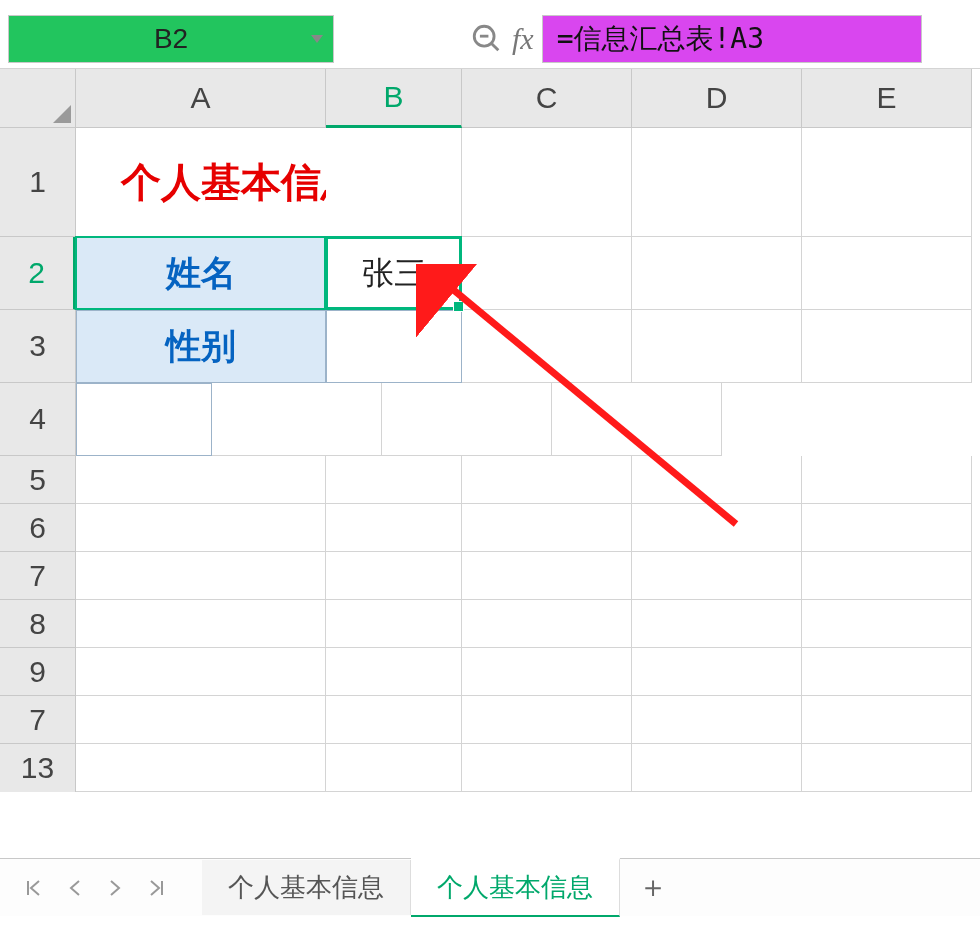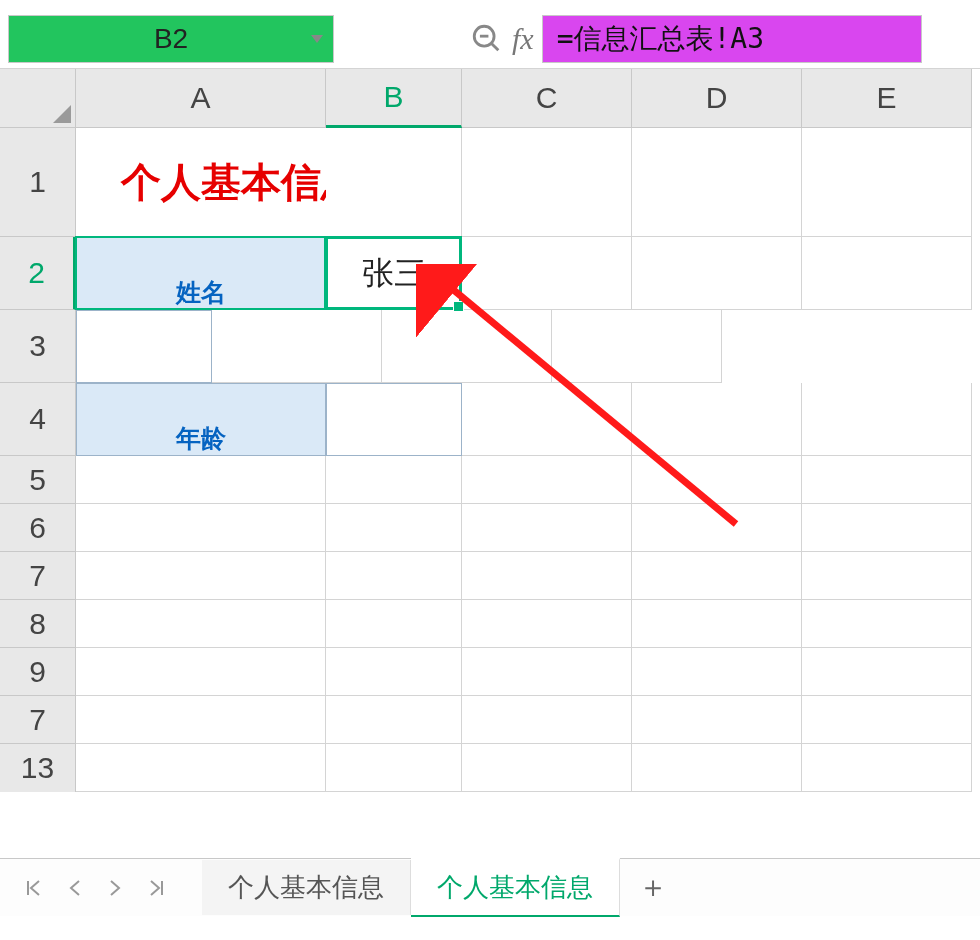--- a/index.html
+++ b/index.html
@@ -144,22 +144,21 @@
     .rshort { height: 48px; }
     .title-cell {
       color: #e60000;
       font-weight: bold;
       font-size: 40px;
     }
     .label-cell {
       background: #dae9f7;
       color: #0563c1;
       font-weight: bold;
-      font-size: 25px;
-      align-items: flex-end;
+      font-size: 35px;
     }
     .data-cell {
       color: #222;
       font-size: 32px;
     }
     .bordered-range {
       border: 1px solid #9cb3c9;
     }
     
     .sel {
@@ -291,33 +290,33 @@
     </div>
     <div class="cell colC r234"></div>
     <div class="cell colD r234"></div>
     <div class="cell colE r234"></div>
   </div>
 
   <div class="grid-row">
     <div class="row-head r234">
         <span>3</span>
       </div>
+    <div class="cell colA r234 label-cell bordered-range">
+      <span>性别</span>
+    </div>
     <div class="cell colB r234 bordered-range"></div>
     <div class="cell colC r234"></div>
     <div class="cell colD r234"></div>
     <div class="cell colE r234"></div>
   </div>
 
   <div class="grid-row">
     <div class="row-head r234">
         <span>4</span>
       </div>
-    <div class="cell colA r234 label-cell bordered-range">
-      <span>年龄</span>
-    </div>
     <div class="cell colB r234 bordered-range"></div>
     <div class="cell colC r234"></div>
     <div class="cell colD r234"></div>
     <div class="cell colE r234"></div>
   </div>
 
   <div class="grid-row">
       <div class="row-head rshort">
         <span>5</span>
       </div>

